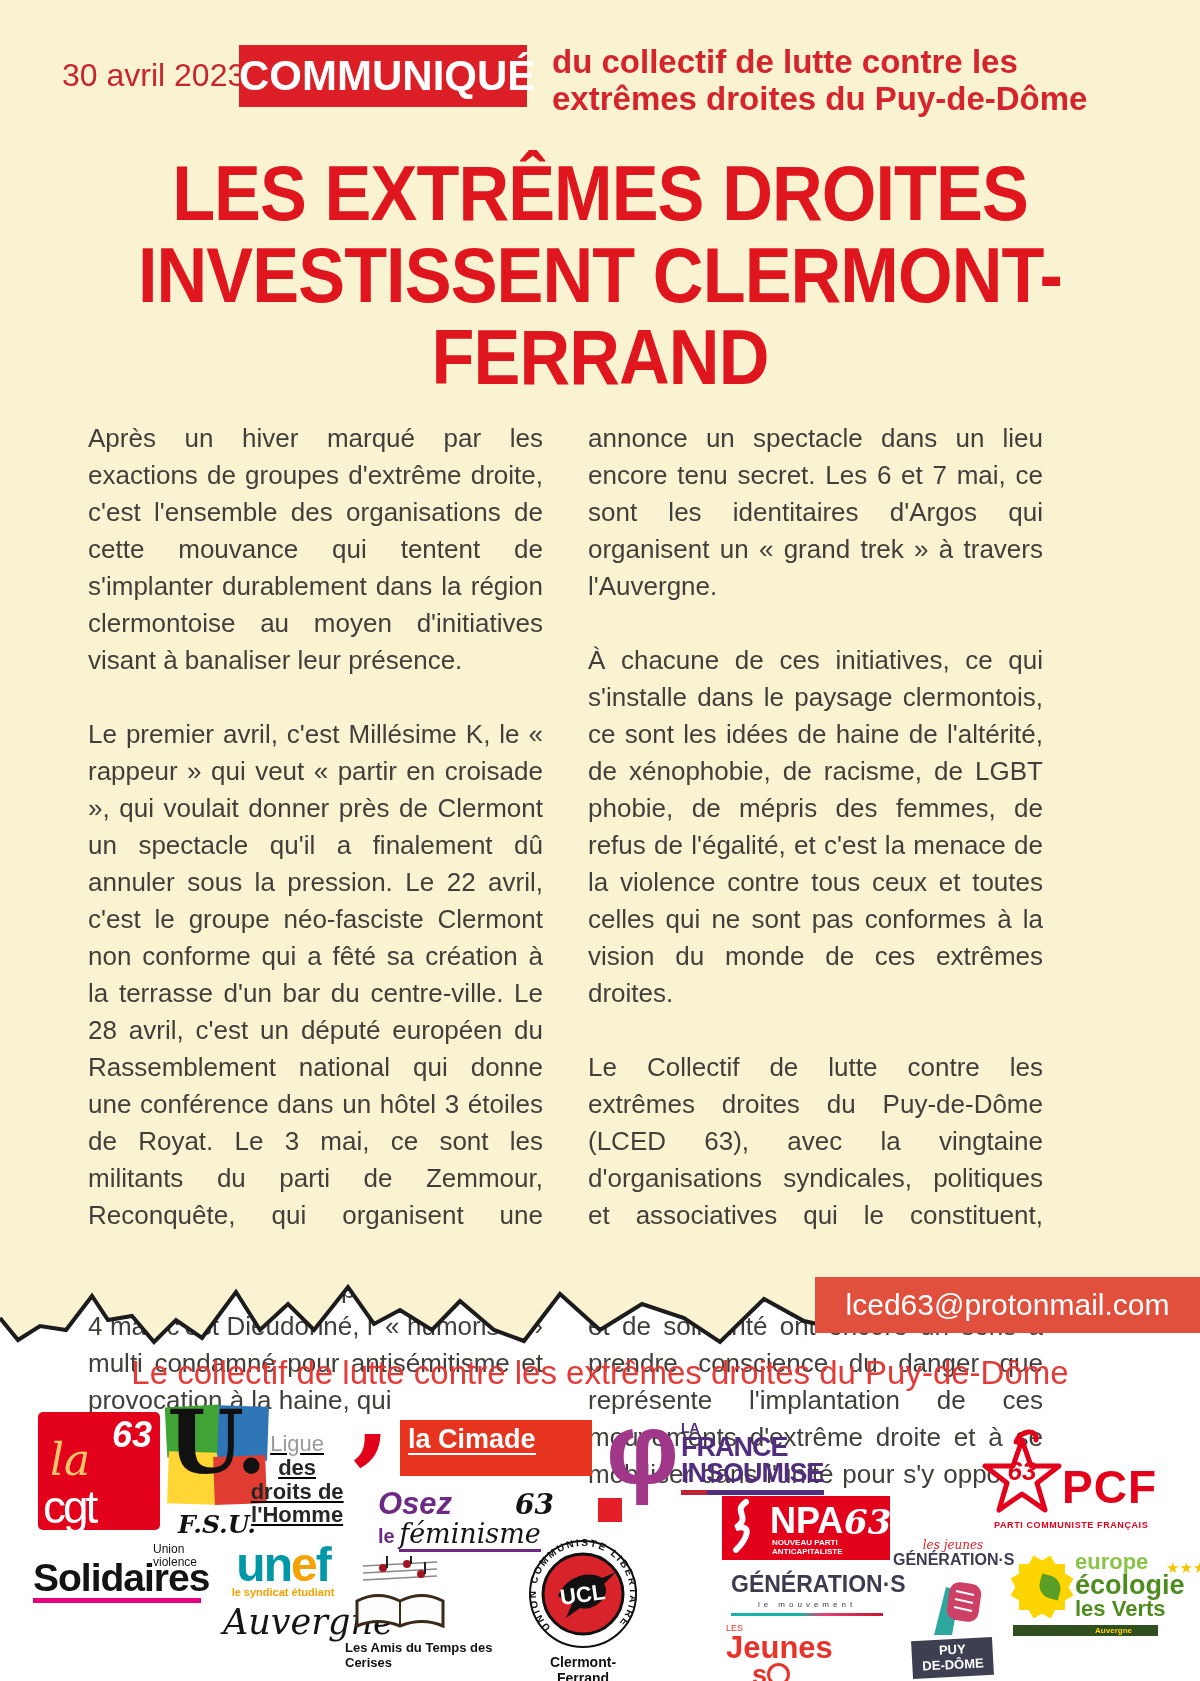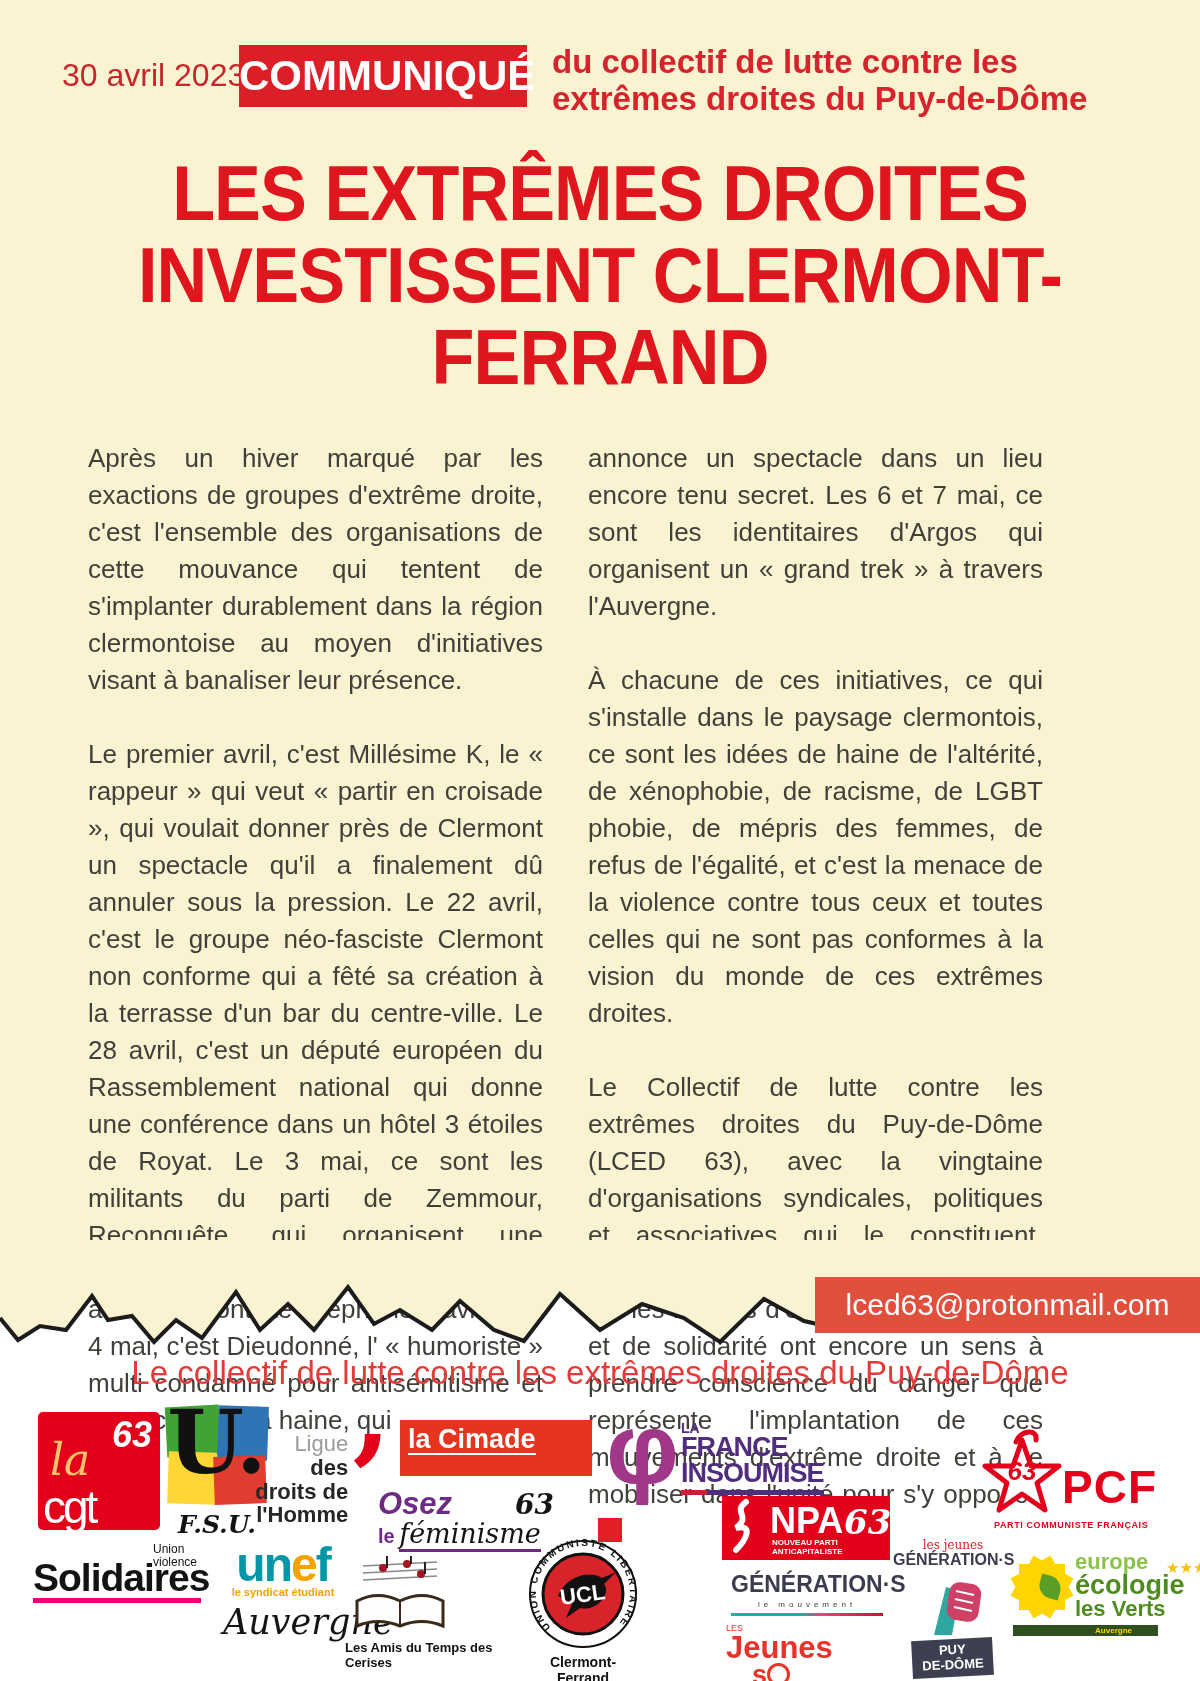--- a/index.html
+++ b/index.html
@@ -14,21 +14,21 @@
   .subtitle{position:absolute;left:552px;top:43px;font-size:33px;line-height:37px;font-weight:bold;color:#d5242b;}
 
   
   .title{position:absolute;left:0;top:152px;width:1200px;text-align:center;color:#e0161f;
          font-size:78px;line-height:82px;font-weight:bold;letter-spacing:-1px;
          transform:scaleX(0.9);transform-origin:center top;}
 
   
   .article{position:absolute;left:88px;top:420px;width:955px;display:flex;gap:45px;
            font-size:26px;line-height:37px;color:#423e39;text-align:justify;}
-  .col{width:455px;margin-top:20px;}
+  .col{width:455px;}
   .article p{margin:0 0 37px 0;}
   .endsq{display:inline-block;width:24px;height:24px;background:#e41e26;margin-left:10px;vertical-align:-2px;}
 
   
   .torn{position:absolute;left:0;top:1240px;z-index:2;}
 
   
   .email{position:absolute;left:815px;top:1277px;width:385px;height:56px;background:#e14f3d;z-index:4;
          color:#fff;font-size:30px;text-align:center;line-height:56px;}
 
@@ -49,21 +49,21 @@
   .fsu .pg{left:0;top:0;width:54px;height:50px;background:#3fa435;transform:rotate(-3deg);}
   .fsu .pb{right:0;top:0;width:50px;height:54px;background:#2e75b6;transform:rotate(2deg);}
   .fsu .py{left:2px;bottom:0;width:48px;height:52px;background:#ffd633;transform:rotate(2deg);}
   .fsu .pr{right:2px;bottom:0;width:52px;height:48px;background:#e03c31;transform:rotate(-2deg);}
   .fsu .u{position:absolute;top:-8px;left:50%;transform:translateX(-50%);font-family:"DejaVu Serif",serif;
           font-size:88px;font-weight:bold;color:#111;line-height:1;}
   .fsu .name{font-family:"DejaVu Serif",serif;font-style:italic;font-weight:bold;font-size:25px;color:#111;margin-top:6px;}
 
   
   .ldh{left:246px;top:1432px;width:144px;display:flex;align-items:center;}
-  .ldh .txt{text-align:right;line-height:1.08;width:112px;}
+  .ldh .txt{text-align:center;line-height:1.08;width:112px;text-decoration:underline;}
   .ldh .g{color:#9a9a98;font-size:22px;}
   .ldh .b{color:#262626;font-size:22px;font-weight:bold;}
   .ldh .comma{font-family:"DejaVu Serif",serif;font-size:120px;color:#e2001a;line-height:0.5;font-weight:bold;}
 
   
   .cimade{left:400px;top:1420px;width:176px;height:46px;background:#e6341f;color:#fff;padding:5px 8px;}
   .cimade .name{font-size:27px;font-weight:bold;border-bottom:2px solid #fff;display:inline-block;line-height:1.05;}
   .cimade .tag{font-size:8px;text-align:right;opacity:.95;}
 
   
@@ -131,21 +131,21 @@
 
   
   .js{left:726px;top:1624px;width:160px;color:#e8332a;}
   .js .les{font-size:9px;font-weight:normal;line-height:1;}
   .js .l1{font-size:31px;font-weight:bold;line-height:.95;}
   .js .l2{font-size:27px;font-weight:bold;margin-left:26px;line-height:1;}
   .js .globe{display:inline-block;width:17px;height:17px;border:3px solid #e8332a;border-radius:50%;vertical-align:-2px;}
 
   
   .jgen{left:893px;top:1539px;width:120px;text-align:center;}
-  .jgen .les{font-family:"DejaVu Serif",serif;font-size:12px;color:#d8232a;line-height:1;}
+  .jgen .les{font-family:"DejaVu Serif",serif;font-style:italic;font-size:12px;color:#d8232a;line-height:1;}
   .jgen .name{font-size:16px;font-weight:bold;color:#3c3c50;}
   .jgen .box{display:inline-block;background:#3f3f52;color:#fff;font-weight:bold;font-size:13px;line-height:1.15;
              padding:4px 10px;transform:rotate(-3deg);margin-top:0px;}
 
   
   .eelv{left:1013px;top:1517px;width:165px;margin-top:35px;}
   .eelv .sun{position:absolute;left:6px;top:12px;width:46px;height:46px;}
   .eelv .sun i{position:absolute;left:0;top:0;width:46px;height:46px;background:#ffd500;display:block;}
   .eelv .sun i.r30{transform:rotate(30deg);}
   .eelv .sun i.r60{transform:rotate(60deg);}

